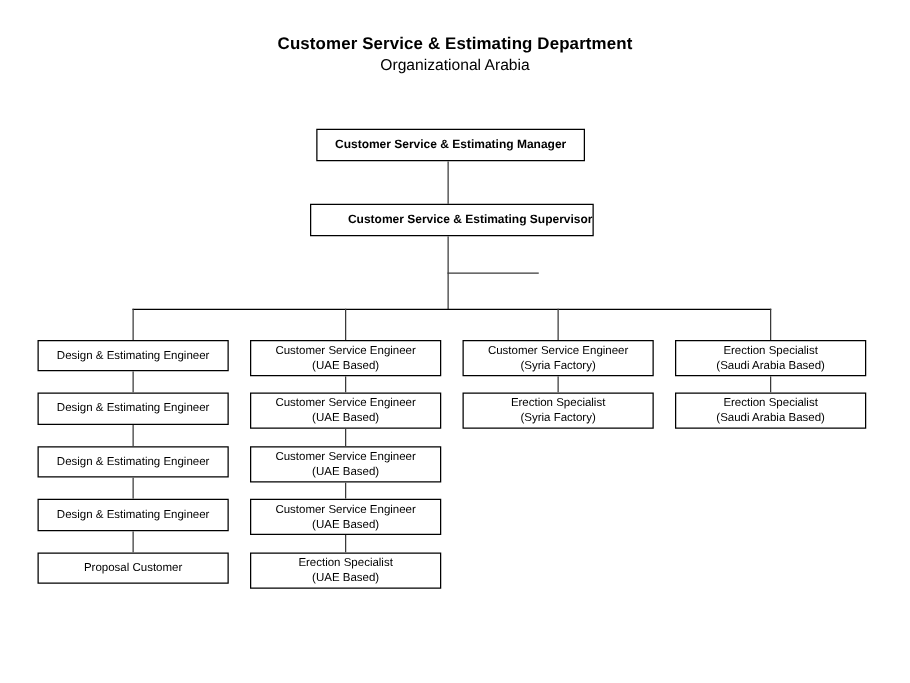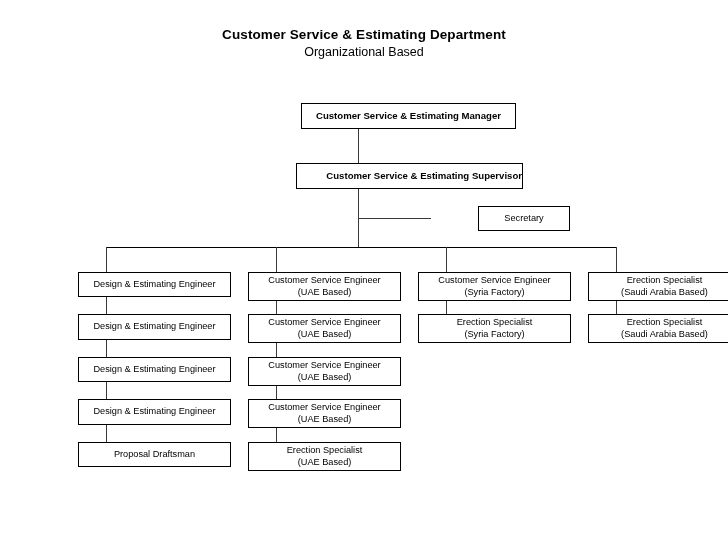--- a/index.html
+++ b/index.html
@@ -47,21 +47,20 @@
     background: #ffffff;
     color: #000000;
     display: flex;
     flex-direction: column;
     align-items: center;
     justify-content: center;
     text-align: center;
     font-size: 9.2px;
     line-height: 11.5px;
     z-index: 2;
-    margin-left: 48px;
   }
   .node.bold {
     font-weight: bold;
     font-size: 9.6px;
   }
   .node .l1, .node .l2 {
     display: block;
     width: 100%;
     white-space: nowrap;
   }
@@ -82,39 +81,36 @@
   .hline.thin {
     background: #3a3a3a;
   }
 </style>
 </head>
 <body>
 
 <div id="page">
 
   <div class="title-main">Customer Service &amp; Estimating Department</div>
-  <div class="title-sub">Organizational Based</div>
+  <div class="title-sub">Organizational Arabia</div>
 
   <div class="node bold" style="left:253px; top:103px; width:215px; height:26px;">
     <span class="l1">Customer Service &amp; Estimating Manager</span>
   </div>
 
   <div class="vline" style="left:358px; top:129px; height:35px;"></div>
 
   <div class="node bold" style="left:248px; top:163px; width:227px; height:26px;text-align:right;">
     <span class="l1">Customer Service &amp; Estimating Supervisor</span>
   </div>
 
   <div class="vline" style="left:358px; top:189px; height:59px;"></div>
 
   <div class="hline thin" style="left:358px; top:218px; width:73px;"></div>
 
-  <div class="node" style="left:430px; top:206px; width:92px; height:25px;">
-    <span class="l1">Secretary</span>
-  </div>
 
   <div class="hline" style="left:106px; top:247px; width:511px;"></div>
 
   <div class="vline" style="left:106px; top:247px; height:25px;"></div>
   <div class="vline" style="left:276px; top:247px; height:25px;"></div>
   <div class="vline" style="left:446px; top:247px; height:25px;"></div>
   <div class="vline" style="left:616px; top:247px; height:25px;"></div>
 
   <div class="node" style="left:30px; top:272px; width:153px; height:25px;">
     <span class="l1">Design &amp; Estimating Engineer</span>
@@ -130,21 +126,21 @@
     <span class="l1">Design &amp; Estimating Engineer</span>
   </div>
   <div class="vline" style="left:106px; top:382px; height:17px;"></div>
 
   <div class="node" style="left:30px; top:399px; width:153px; height:26px;">
     <span class="l1">Design &amp; Estimating Engineer</span>
   </div>
   <div class="vline" style="left:106px; top:425px; height:17px;"></div>
 
   <div class="node" style="left:30px; top:442px; width:153px; height:25px;">
-    <span class="l1">Proposal Draftsman</span>
+    <span class="l1">Proposal Customer</span>
   </div>
 
   <div class="node" style="left:200px; top:272px; width:153px; height:29px;">
     <span class="l1">Customer Service Engineer</span>
     <span class="l2">(UAE Based)</span>
   </div>
   <div class="vline" style="left:276px; top:301px; height:13px;"></div>
 
   <div class="node" style="left:200px; top:314px; width:153px; height:29px;">
     <span class="l1">Customer Service Engineer</span>

